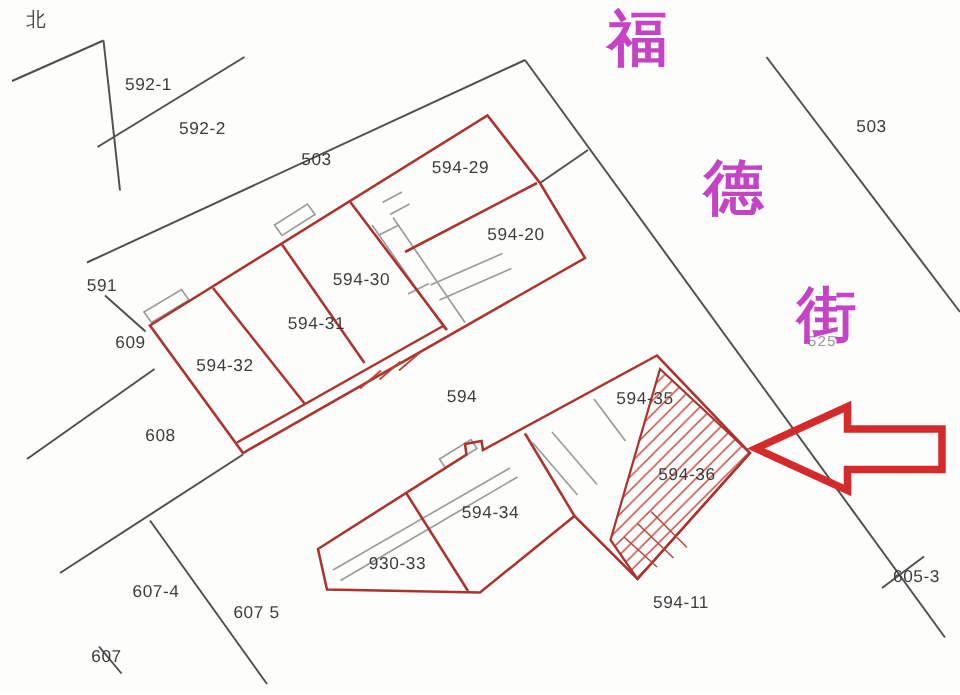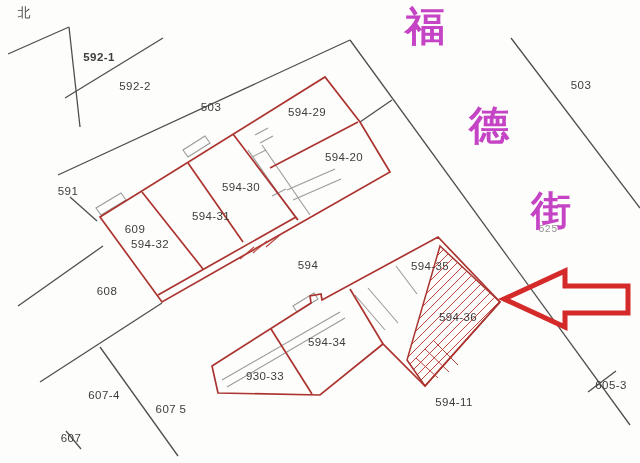--- a/index.html
+++ b/index.html
@@ -91,31 +91,31 @@
       <path d="M416,358 L438,378"></path>
       <path d="M425,349 L449,372"></path>
       <path d="M434,341 L458,365"></path>
     </g>
 
     <polygon points="504,299 565,271 565,286 628,286 628,313 565,313 565,327" fill="none" stroke="#d42a2a" stroke-width="5" stroke-linejoin="miter"></polygon>
   </svg>
 
   <div class="label-layer">
     <span class="compass">北</span>
-  <span class="plabel" style="left: 99px; top: 57px; font-weight: bold;">592-1</span>
+  <span class="plabel" style="left: 99px; top: 57px;">592-1</span>
       <span class="plabel" style="left: 135px; top: 86px;">592-2</span>
       <span class="plabel" style="left: 211px; top: 107px;">503</span>
       <span class="plabel" style="left: 581px; top: 85px;">503</span>
       <span class="plabel" style="left: 307px; top: 112px;">594-29</span>
       <span class="plabel" style="left: 344px; top: 157px;">594-20</span>
       <span class="plabel" style="left: 241px; top: 187px;">594-30</span>
       <span class="plabel" style="left: 196px; top: 216px; padding-left: 30px;">594-31</span>
       <span class="plabel" style="left: 150px; top: 244px;">594-32</span>
       <span class="plabel" style="left: 68px; top: 191px;">591</span>
-      <span class="plabel" style="left: 87px; top: 229px; margin-left: 48px;">609</span>
+      <span class="plabel" style="left: 87px; top: 229px;">609</span>
       <span class="plabel" style="left: 107px; top: 291px;">608</span>
       <span class="plabel" style="left: 288px; top: 265px; padding-left: 40px;">594</span>
       <span class="plabel" style="left: 430px; top: 266px;">594-35</span>
       <span class="plabel" style="left: 458px; top: 317px;">594-36</span>
       <span class="plabel" style="left: 327px; top: 342px;">594-34</span>
       <span class="plabel" style="left: 265px; top: 376px;">930-33</span>
       <span class="plabel" style="left: 171px; top: 377px; margin-top: 32px;">607 5</span>
       <span class="plabel" style="left: 104px; top: 395px;">607-4</span>
       <span class="plabel" style="left: 71px; top: 438px;">607</span>
       <span class="plabel" style="left: 454px; top: 402px;">594-11</span>

